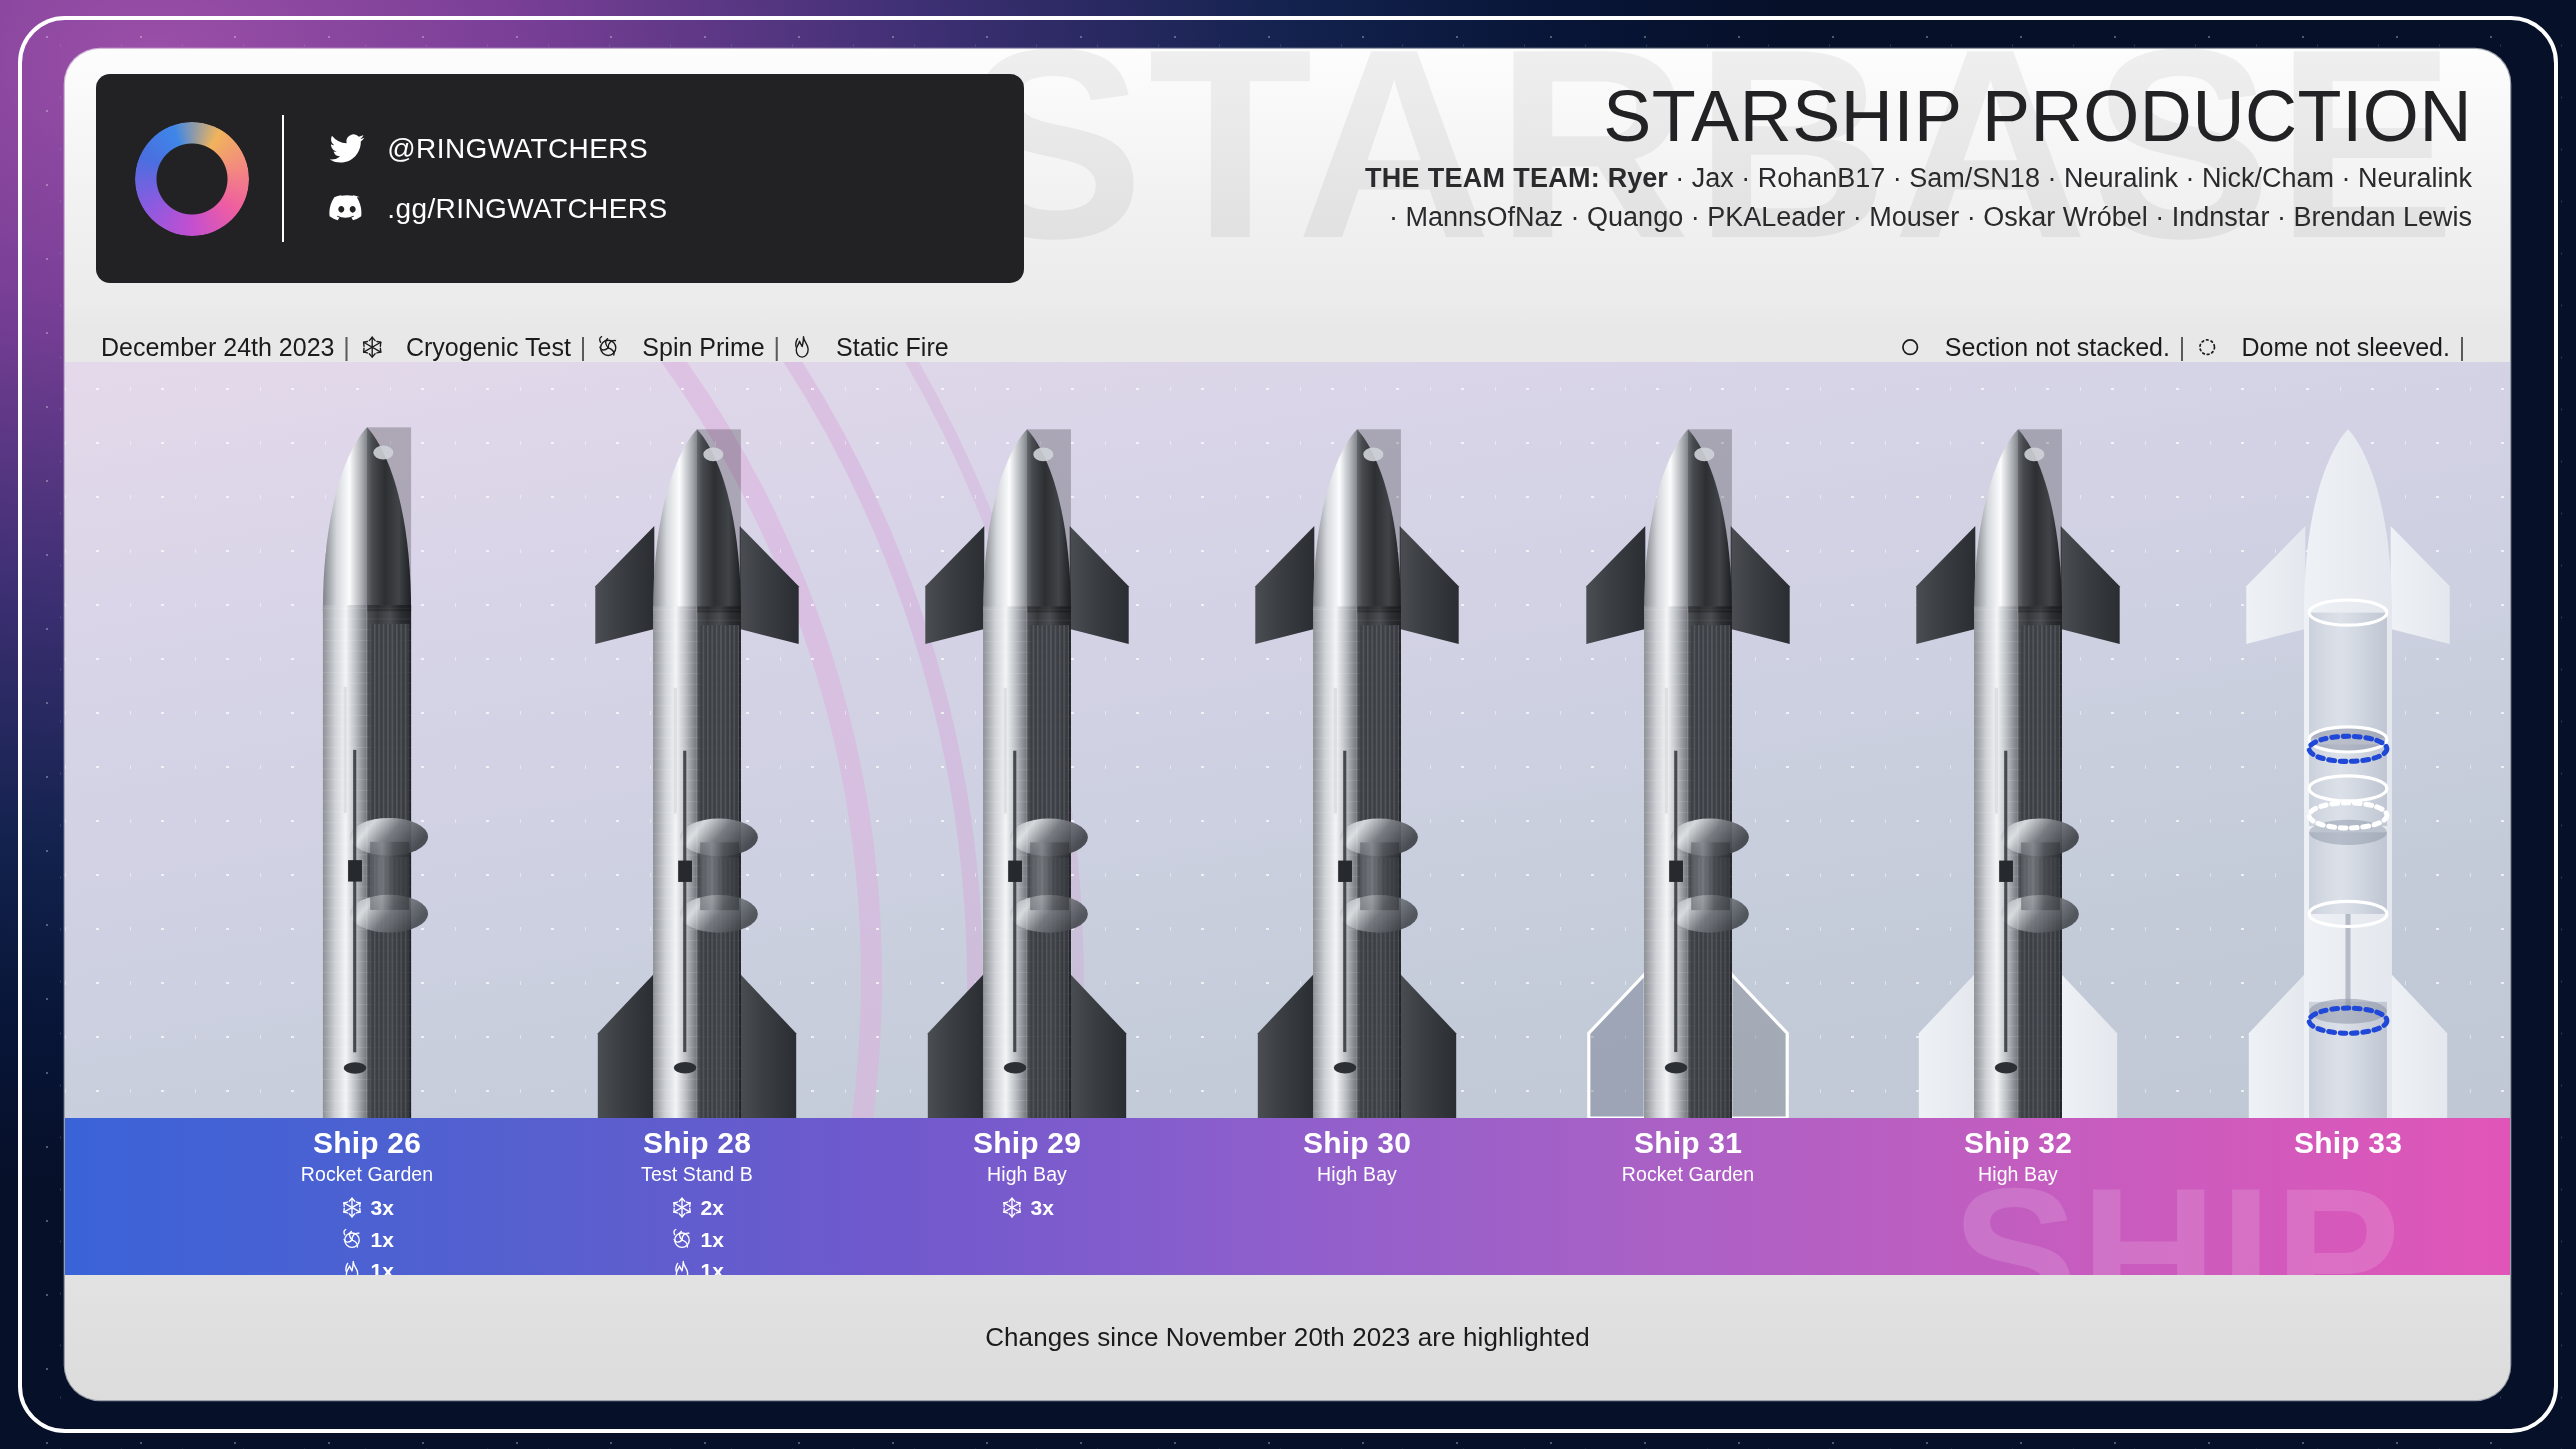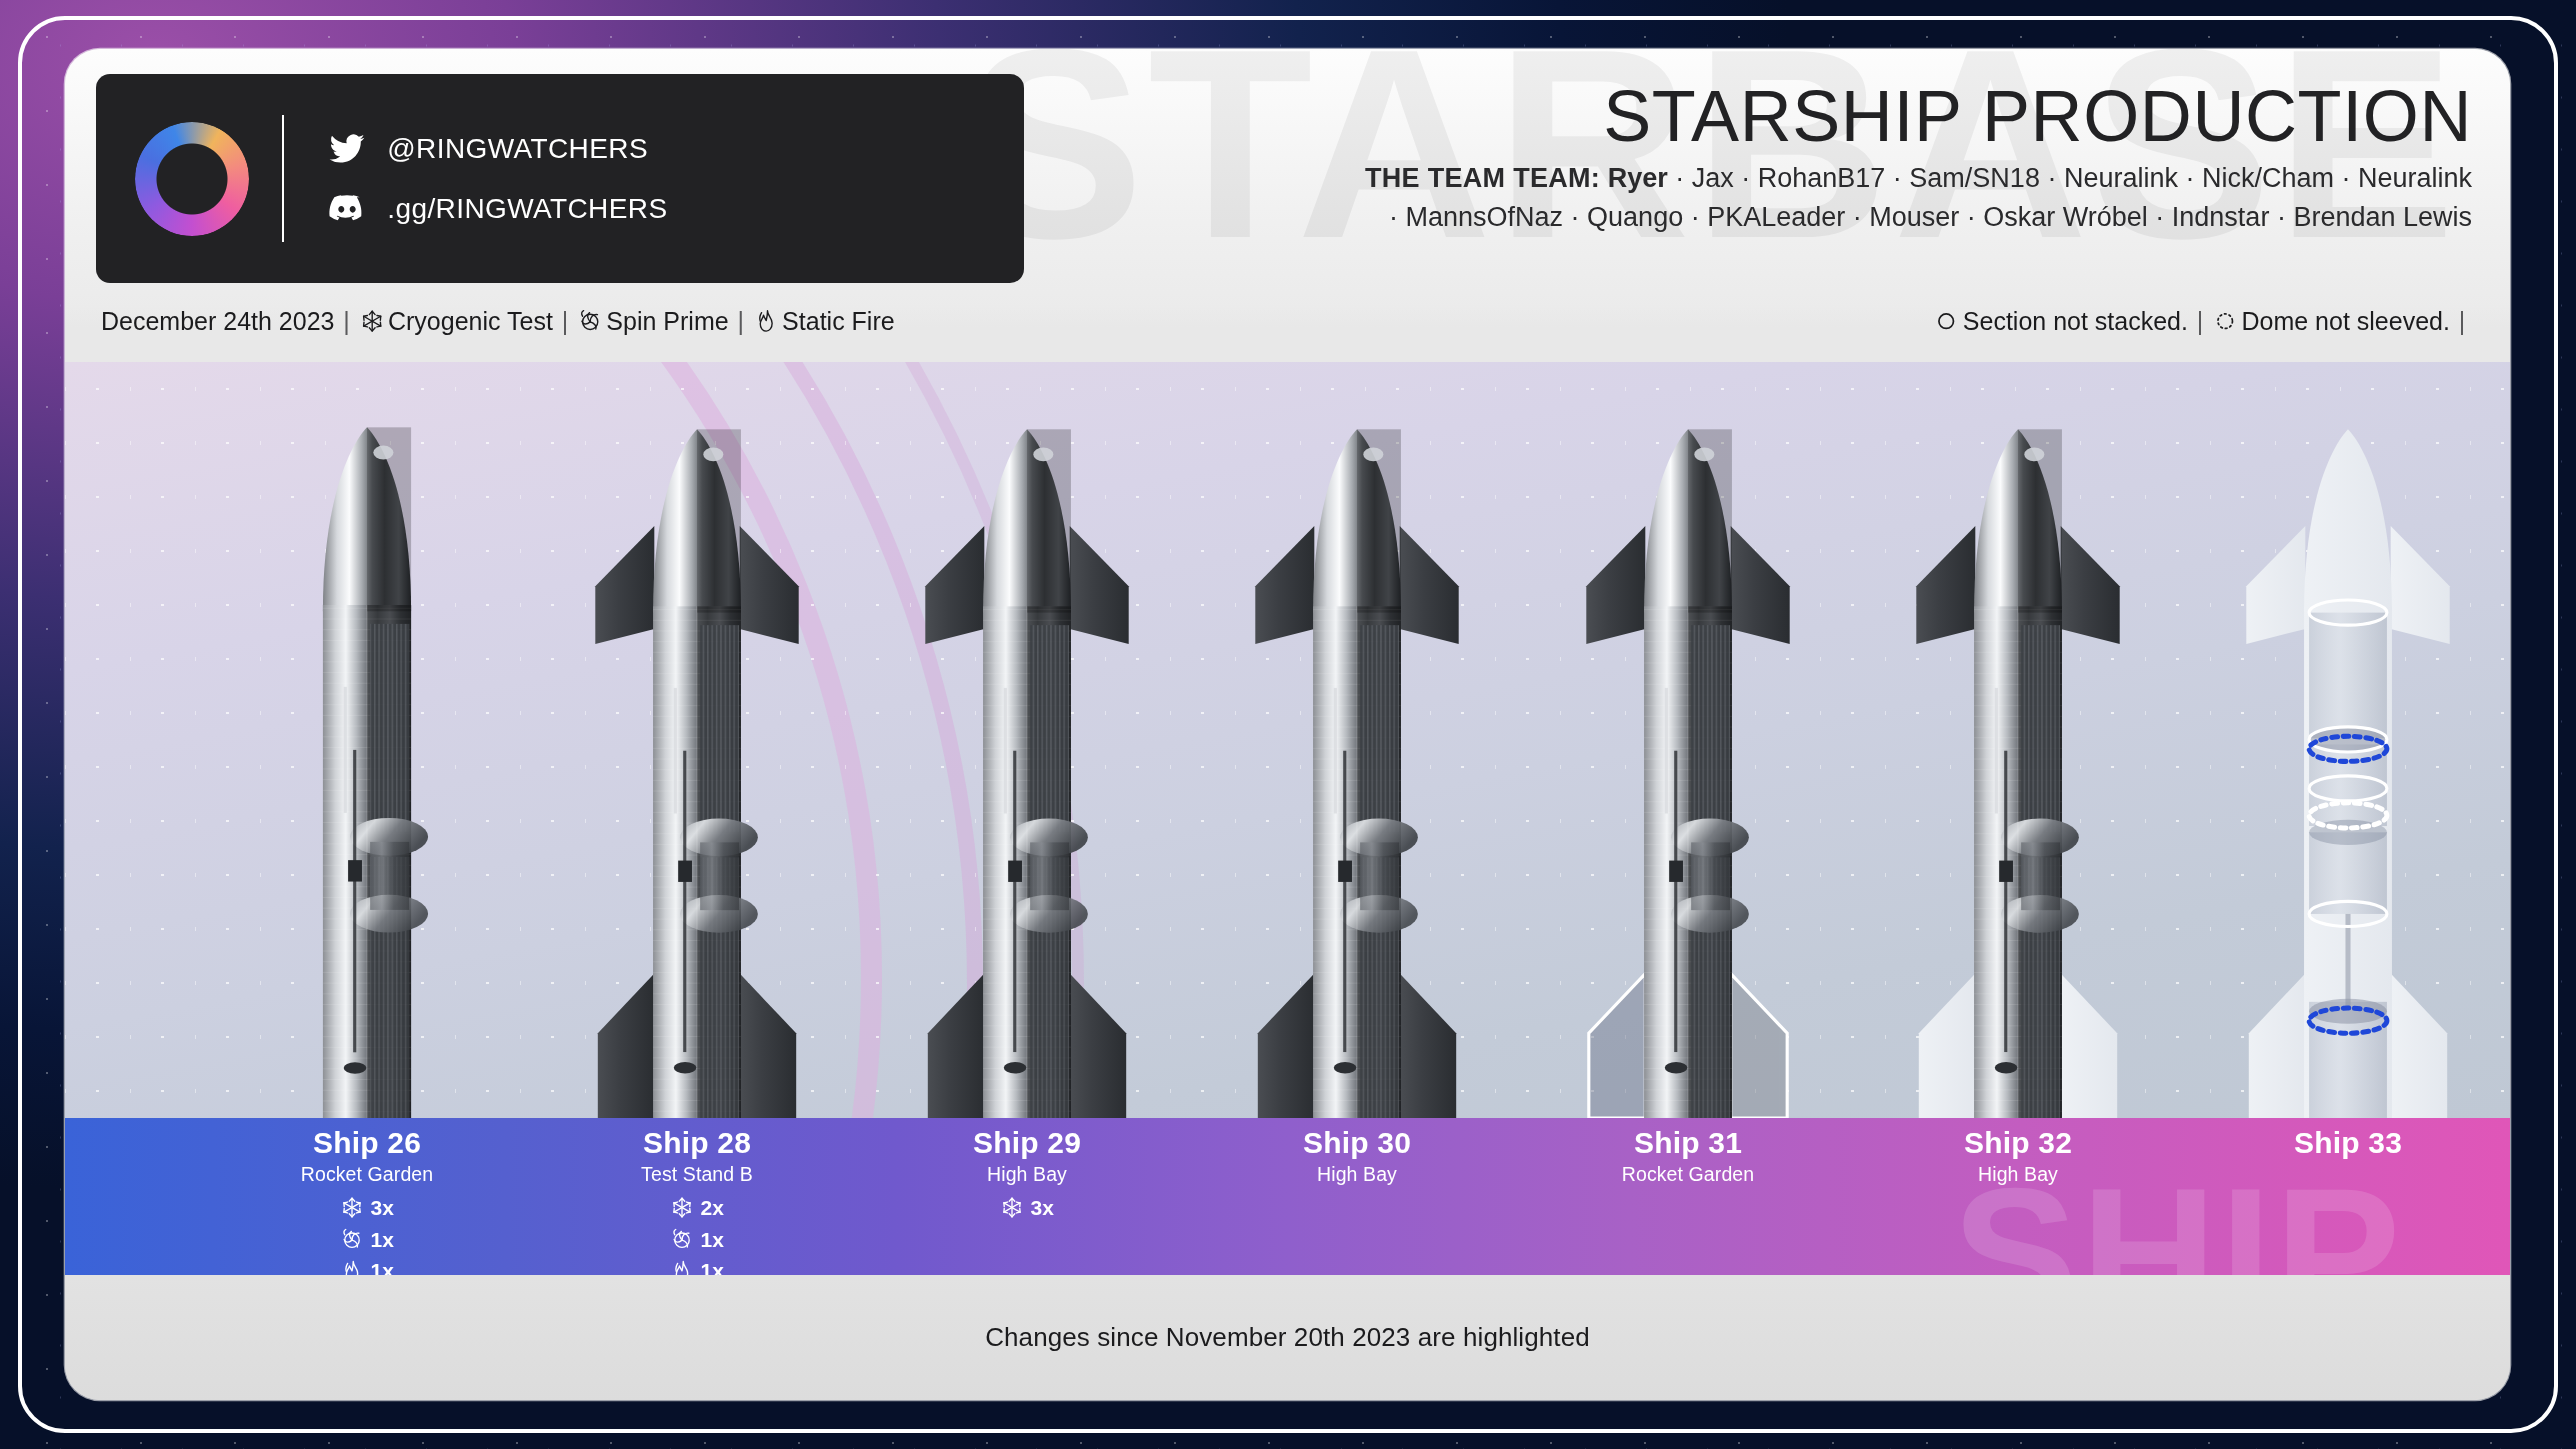--- a/index.html
+++ b/index.html
@@ -132,29 +132,29 @@
     white-space: nowrap;
     font-weight: 300;
   }
   #team-line-2 { margin-top: 7.5px; }
   .team-label { font-weight: 800; letter-spacing: 0.3px; }
   .team-lead { font-weight: 700; }
 
   
   #legend-strip {
     position: absolute; left: 0; bottom: 0; width: 100%; height: 55px;
-    display: flex; align-items: flex-start; justify-content: space-between;
+    display: flex; align-items: flex-end; justify-content: space-between;
     padding: 0 36px;
     background: linear-gradient(180deg, rgba(232,232,232,0) 0%, #e8e8e8 40%);
   }
   .legend-left, .legend-right {
     display: flex; align-items: center;
     font-size: 25px; color: #1b1b1d; white-space: nowrap;
   }
-  .legend-seg { display: flex; align-items: center; gap: 3px; }
+  .legend-seg { display: flex; align-items: center; gap: 21px; }
   .legend-sep { margin: 0 8.8px; color: #5a5a5c; }
   .li-svg { width: 26.4px; height: 26.4px; flex: 0 0 auto; }
 
   
   #stage {
     position: absolute; left: 0; top: 313px; width: 100%; height: 756px;
     background: linear-gradient(170deg, #e4d9ea 0%, #d8d4e8 26%, #ccd0e0 56%, #c3cbd8 78%, #bfc8d4 100%);
     overflow: hidden;
   }
   .arc {

